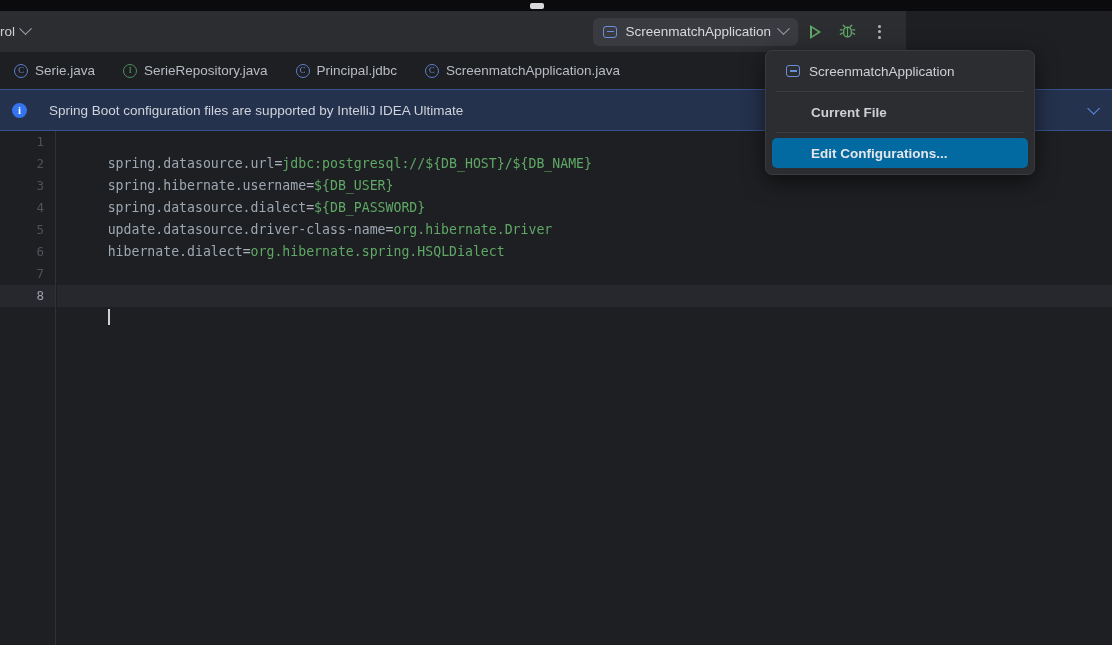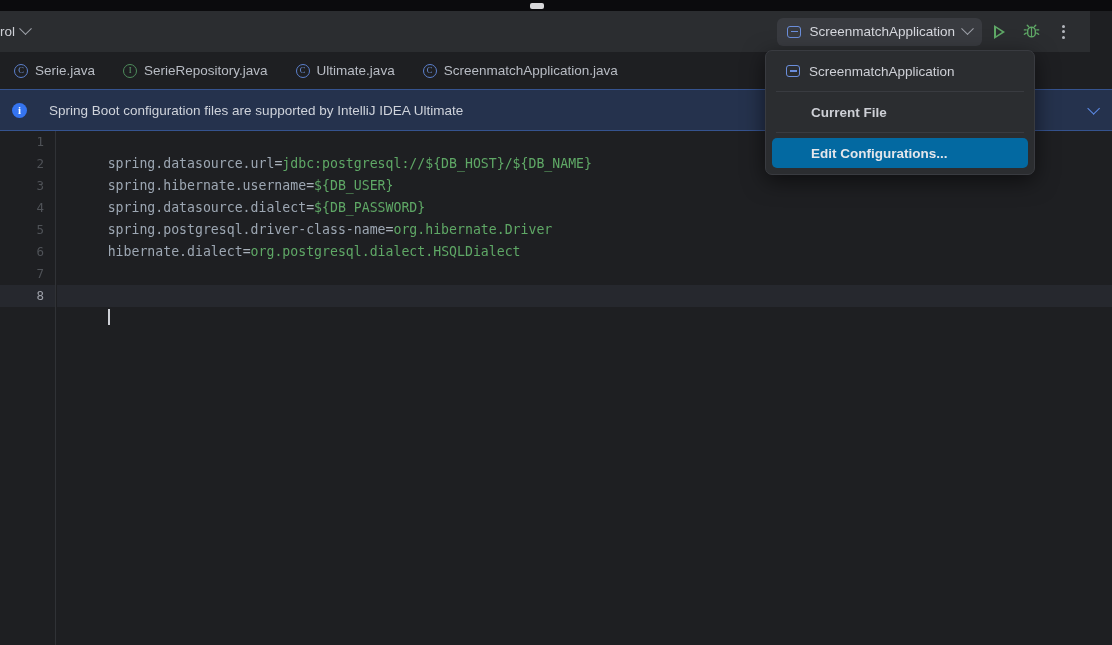--- a/index.html
+++ b/index.html
@@ -18,21 +18,21 @@
     position:absolute; top:0; left:0; width:1112px; height:11px;
     background:#0B0B0D;
   }
   .notch-cam {
     position:absolute; top:3px; left:530px; width:14px; height:6px;
     background:#D8D8DA; border-radius:2px;
   }
 
   
   .toolbar {
-    position:absolute; top:11px; left:0; width:1090px; height:41px;
+    position:absolute; top:11px; left:0; width:906px; height:41px;
     background:#2B2D30;
     display:flex; align-items:center;
   }
   .vcs-widget {
     display:flex; align-items:center; gap:6px;
     height:26px; padding:0 8px 0 0; margin-left:0;
     border-radius:5px; cursor:pointer;
     color:#CED0D6; font-size:13.5px;
   }
   .chev {
@@ -239,21 +239,21 @@
     <span>Serie.java</span>
   </div>
 
   <div class="tab">
     <span class="ic-iface">I</span>
     <span>SerieRepository.java</span>
   </div>
 
   <div class="tab">
     <span class="ic-class">C</span>
-    <span>Ultimate.java</span>
+    <span>Principal.jdbc</span>
   </div>
 
   <div class="tab">
     <span class="ic-class">C</span>
     <span>ScreenmatchApplication.java</span>
   </div>
 
 
   <div class="tab" style="margin-left:232px;">
     <span>T.java</span>
@@ -288,25 +288,25 @@
 
     <div class="line">
       <span class="k">spring.hibernate.username</span><span class="eq">=</span><span class="v">${DB_USER}</span>
     </div>
 
     <div class="line">
       <span class="k">spring.datasource.dialect</span><span class="eq">=</span><span class="v">${DB_PASSWORD}</span>
     </div>
 
     <div class="line">
-      <span class="k">spring.postgresql.driver-class-name</span><span class="eq">=</span><span class="v">org.hibernate.Driver</span>
-    </div>
-
-    <div class="line">
-      <span class="k">hibernate.dialect</span><span class="eq">=</span><span class="v">org.postgresql.dialect.HSQLDialect</span>
+      <span class="k">update.datasource.driver-class-name</span><span class="eq">=</span><span class="v">org.hibernate.Driver</span>
+    </div>
+
+    <div class="line">
+      <span class="k">hibernate.dialect</span><span class="eq">=</span><span class="v">org.hibernate.spring.HSQLDialect</span>
     </div>
 
     <div class="line">
       <span class="k"></span>
     </div>
 
     <div class="line">
       <span class="k">spring.jpa.hibernate.ddl-auto</span><span class="eq">=</span><span class="v">update</span>
     </div>
 

